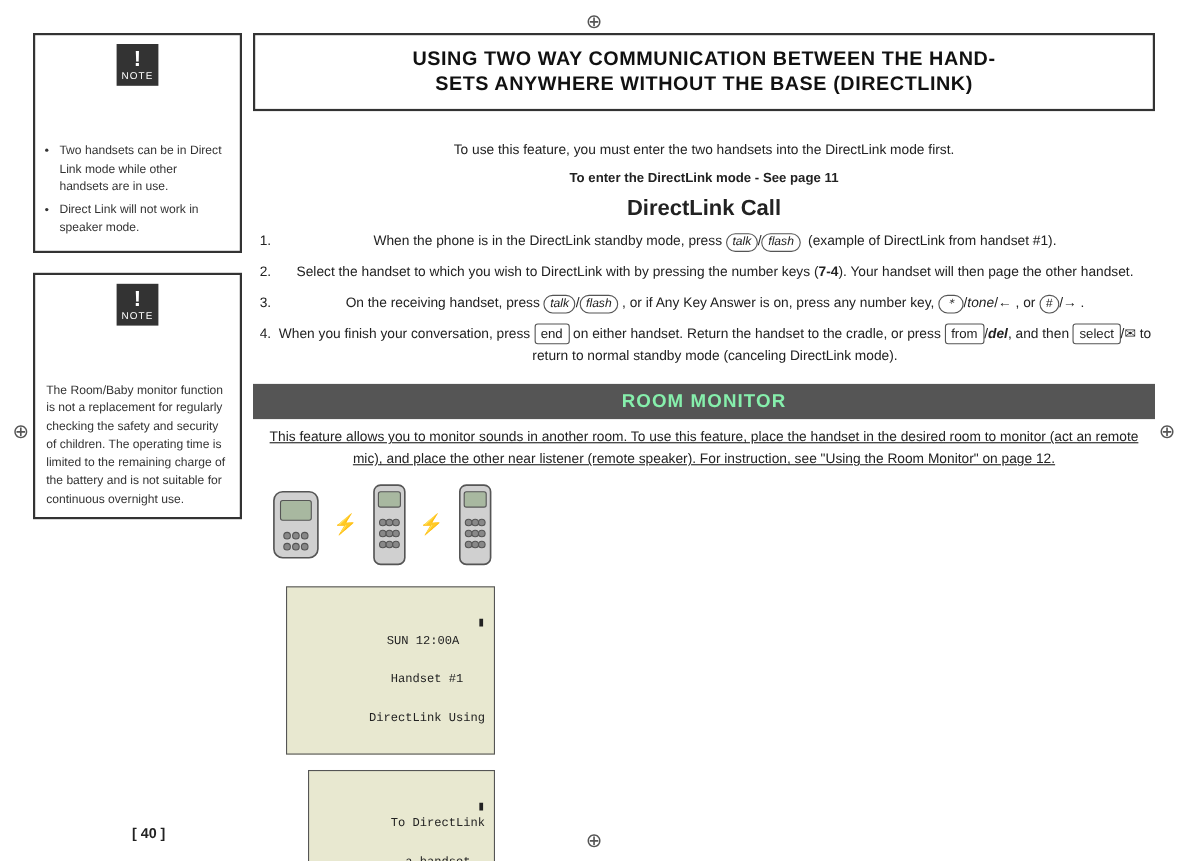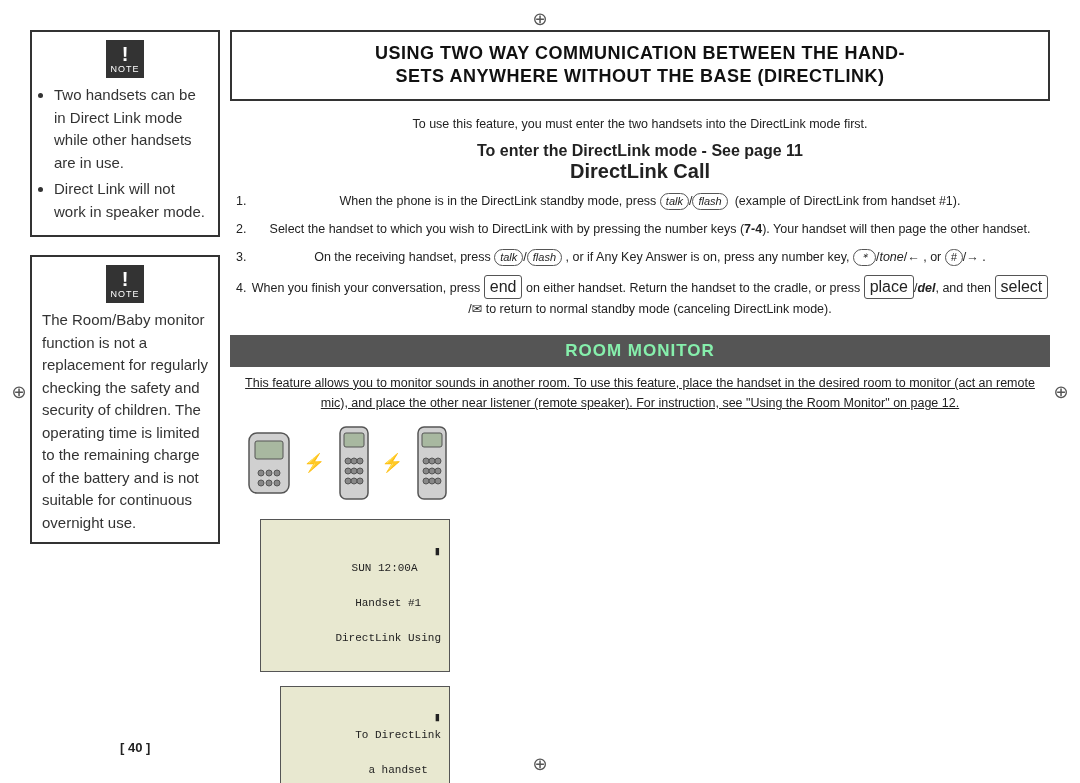--- a/index.html
+++ b/index.html
@@ -74,39 +74,40 @@
       line-height: 1;
     }
 
     .note-icon-wrap .note-label {
       font-size: 9px;
       font-weight: normal;
       letter-spacing: 1px;
     }
 
     .note-text {
-      font-size: 15px;
+      font-size: 11px;
       line-height: 1.5;
       color: #333;
+      margin-top: 45px;
     }
 
     .note-text ul {
       list-style: disc;
       padding-left: 12px;
     }
 
     .note-text ul li {
       margin-bottom: 4px;
     }
 
     .right-col {
       flex: 1;
       display: flex;
       flex-direction: column;
-      gap: 8px;
+      gap: 20px;
     }
 
     
     .title-box {
       border: 2.5px solid #333;
       padding: 10px 16px;
       text-align: center;
       margin-bottom: 6px;
     }
 
@@ -130,22 +131,23 @@
       flex: 1;
     }
 
     .intro-text {
       font-size: 12.5px;
       line-height: 1.5;
       margin-bottom: 8px;
     }
 
     .enter-note {
-      font-size: 16px;
+      font-size: 12px;
       font-weight: bold;
+      margin-bottom: 10px;
     }
 
     .section-title {
       font-size: 20px;
       font-weight: bold;
       margin-bottom: 8px;
     }
 
     .steps {
       font-size: 12.5px;
@@ -168,21 +170,21 @@
       font-size: 11px;
       font-style: italic;
       line-height: 1.4;
     }
 
     .btn-rect {
       display: inline-block;
       border: 1.5px solid #555;
       border-radius: 3px;
       padding: 0px 5px;
-      font-size: 16px;
+      font-size: 12px;
       line-height: 1.4;
     }
 
     
     .phone-diagrams {
       width: 220px;
       flex-shrink: 0;
       display: flex;
       flex-direction: column;
       gap: 10px;
@@ -231,21 +233,21 @@
 
     .room-monitor-text {
       font-size: 12.5px;
       line-height: 1.6;
       margin-top: 6px;
       text-decoration: underline;
     }
 
     .page-number {
       position: absolute;
-      bottom: 28px;
+      bottom: 18px;
       left: 120px;
       font-size: 13px;
       font-weight: bold;
     }
 
     
     .compass-top-center {
       top: 8px;
       left: 50%;
       transform: translateX(-50%);
@@ -325,21 +327,21 @@
                 When the phone is in the DirectLink standby mode, press <span class="btn-inline">talk</span>/<span class="btn-inline"><em>flash</em></span>&nbsp; (example of DirectLink from handset #1).
               </li>
               <li>
                 Select the handset to which you wish to DirectLink with by pressing the number keys (<strong>7-4</strong>). Your handset will then page the other handset.
               </li>
               <li>
                 On the receiving handset, press <span class="btn-inline">talk</span>/<span class="btn-inline"><em>flash</em></span>&nbsp;, or if Any Key Answer is on, press any number key,
                 <span class="btn-inline">＊</span>/<em>tone</em>/← , or <span class="btn-inline">#</span>/→ .
               </li>
               <li>
-                When you finish your conversation, press <span class="btn-rect">end</span> on either handset. Return the handset to the cradle, or press <span class="btn-rect">place</span>/<em><strong>del</strong></em>, and then <span class="btn-rect">select</span>/✉ to return to normal standby mode (canceling DirectLink mode).
+                When you finish your conversation, press <span class="btn-rect">end</span> on either handset. Return the handset to the cradle, or press <span class="btn-rect">from</span>/<em><strong>del</strong></em>, and then <span class="btn-rect">select</span>/✉ to return to normal standby mode (canceling DirectLink mode).
               </li>
             </ol>
           </div>
         </div>
 
         
         <div class="room-monitor-header">ROOM MONITOR</div>
         <p class="room-monitor-text">This feature allows you to monitor sounds in another room. To use this feature, place the handset in the desired room to monitor (act an remote mic), and place the other near listener (remote speaker). For instruction, see "Using the Room Monitor" on page 12.</p>
 
       </div>

